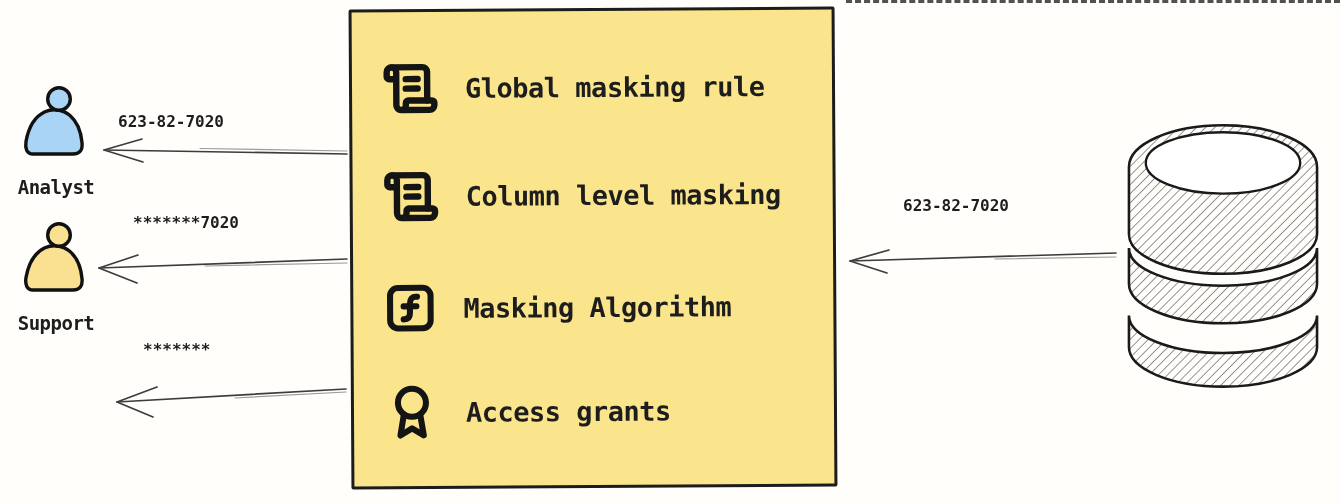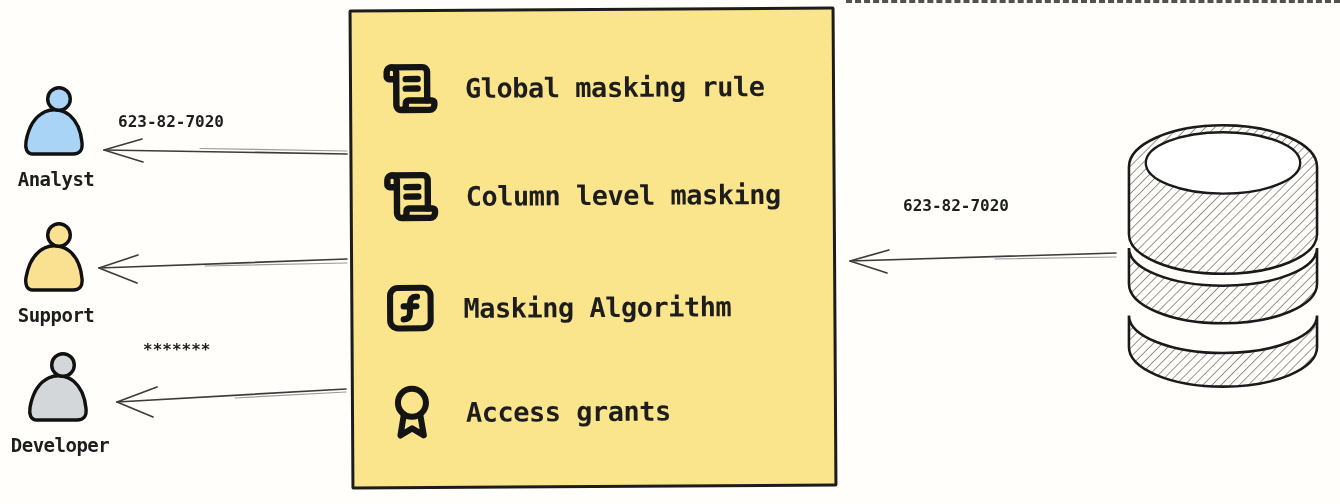--- a/index.html
+++ b/index.html
@@ -3,21 +3,21 @@
 <meta charset="utf-8">
 <style>
   html,body{margin:0;padding:0;background:#ffffff;}
   .canvas{
     position:relative;width:1340px;height:504px;background:#fffefb;overflow:hidden;
     font-family:"DejaVu Sans Mono","Liberation Mono",monospace;color:#1d1d1d;
   }
   
   .persona{position:absolute;width:112px;text-align:center;}
   .persona svg{display:block;margin:0 auto;}
-  .persona-label{margin-top:10px;font-size:19px;font-weight:700;letter-spacing:-0.5px;}
+  .persona-label{margin-top:18px;font-size:19px;font-weight:700;letter-spacing:-0.5px;}
   #persona-analyst{left:0px;top:86px;}
   #persona-support{left:0;top:222px;}
   #persona-developer{left:4px;top:352px;}
   
   .flow-label{position:absolute;font-size:16px;font-weight:600;white-space:nowrap;}
   #label-analyst{left:118px;top:112px;width:215px;}
   #label-support{left:133px;top:213px;width:205px;}
   #label-developer{left:143px;top:340px;width:135px;}
   #label-db{left:903px;top:196px;width:210px;}
   
@@ -58,29 +58,23 @@
   </div>
 
   <div class="persona" id="persona-support">
     <svg width="76" height="72" viewBox="0 0 76 72">
       <path d="M15 68 C 8.5 68 7 62 8 55.5 C 10.5 41.5 17 30.5 27 25.8 C 35 22 45 23.5 52 29.5 C 59 35.5 63 46 64 56.5 C 64.8 64 62 68 55 68 Z" stroke="#111" stroke-width="3.4" stroke-linejoin="round" style="fill: rgb(249, 225, 145);"></path>
       <circle cx="41" cy="13" r="11.3" stroke="#111" stroke-width="3.4" style="fill: rgb(249, 225, 145);"></circle>
     </svg>
     <div class="persona-label">Support</div>
   </div>
 
-  <div class="persona" id="persona-developer">
-    <svg width="76" height="72" viewBox="0 0 76 72">
-      <path d="M15 68 C 8.5 68 7 62 8 55.5 C 10.5 41.5 17 30.5 27 25.8 C 35 22 45 23.5 52 29.5 C 59 35.5 63 46 64 56.5 C 64.8 64 62 68 55 68 Z" stroke="#111" stroke-width="3.4" stroke-linejoin="round" style="fill: rgb(212, 215, 218);"></path>
-      <circle cx="41" cy="13" r="11.3" stroke="#111" stroke-width="3.4" style="fill: rgb(212, 215, 218);"></circle>
-    </svg>
-    <div class="persona-label">Developer</div>
-  </div>
 
   <div class="flow-label" id="label-analyst">623-82-7020</div>
+  <div class="flow-label" id="label-support">*******7020</div>
   <div class="flow-label" id="label-developer">*******</div>
   <div class="flow-label" id="label-db">623-82-7020</div>
 
   <div class="masking-box" style="background: rgb(250, 229, 140);">
 
     <div class="masking-row" id="row-0">
       <svg width="57" height="57" viewBox="0 0 24 24" fill="none" stroke="#141414" stroke-width="2.7" stroke-linecap="round" stroke-linejoin="round">
         <path d="M15 12h-5"></path>
           <path d="M15 8h-5"></path>
           <path d="M19 17V5a2 2 0 0 0-2-2H4"></path>

